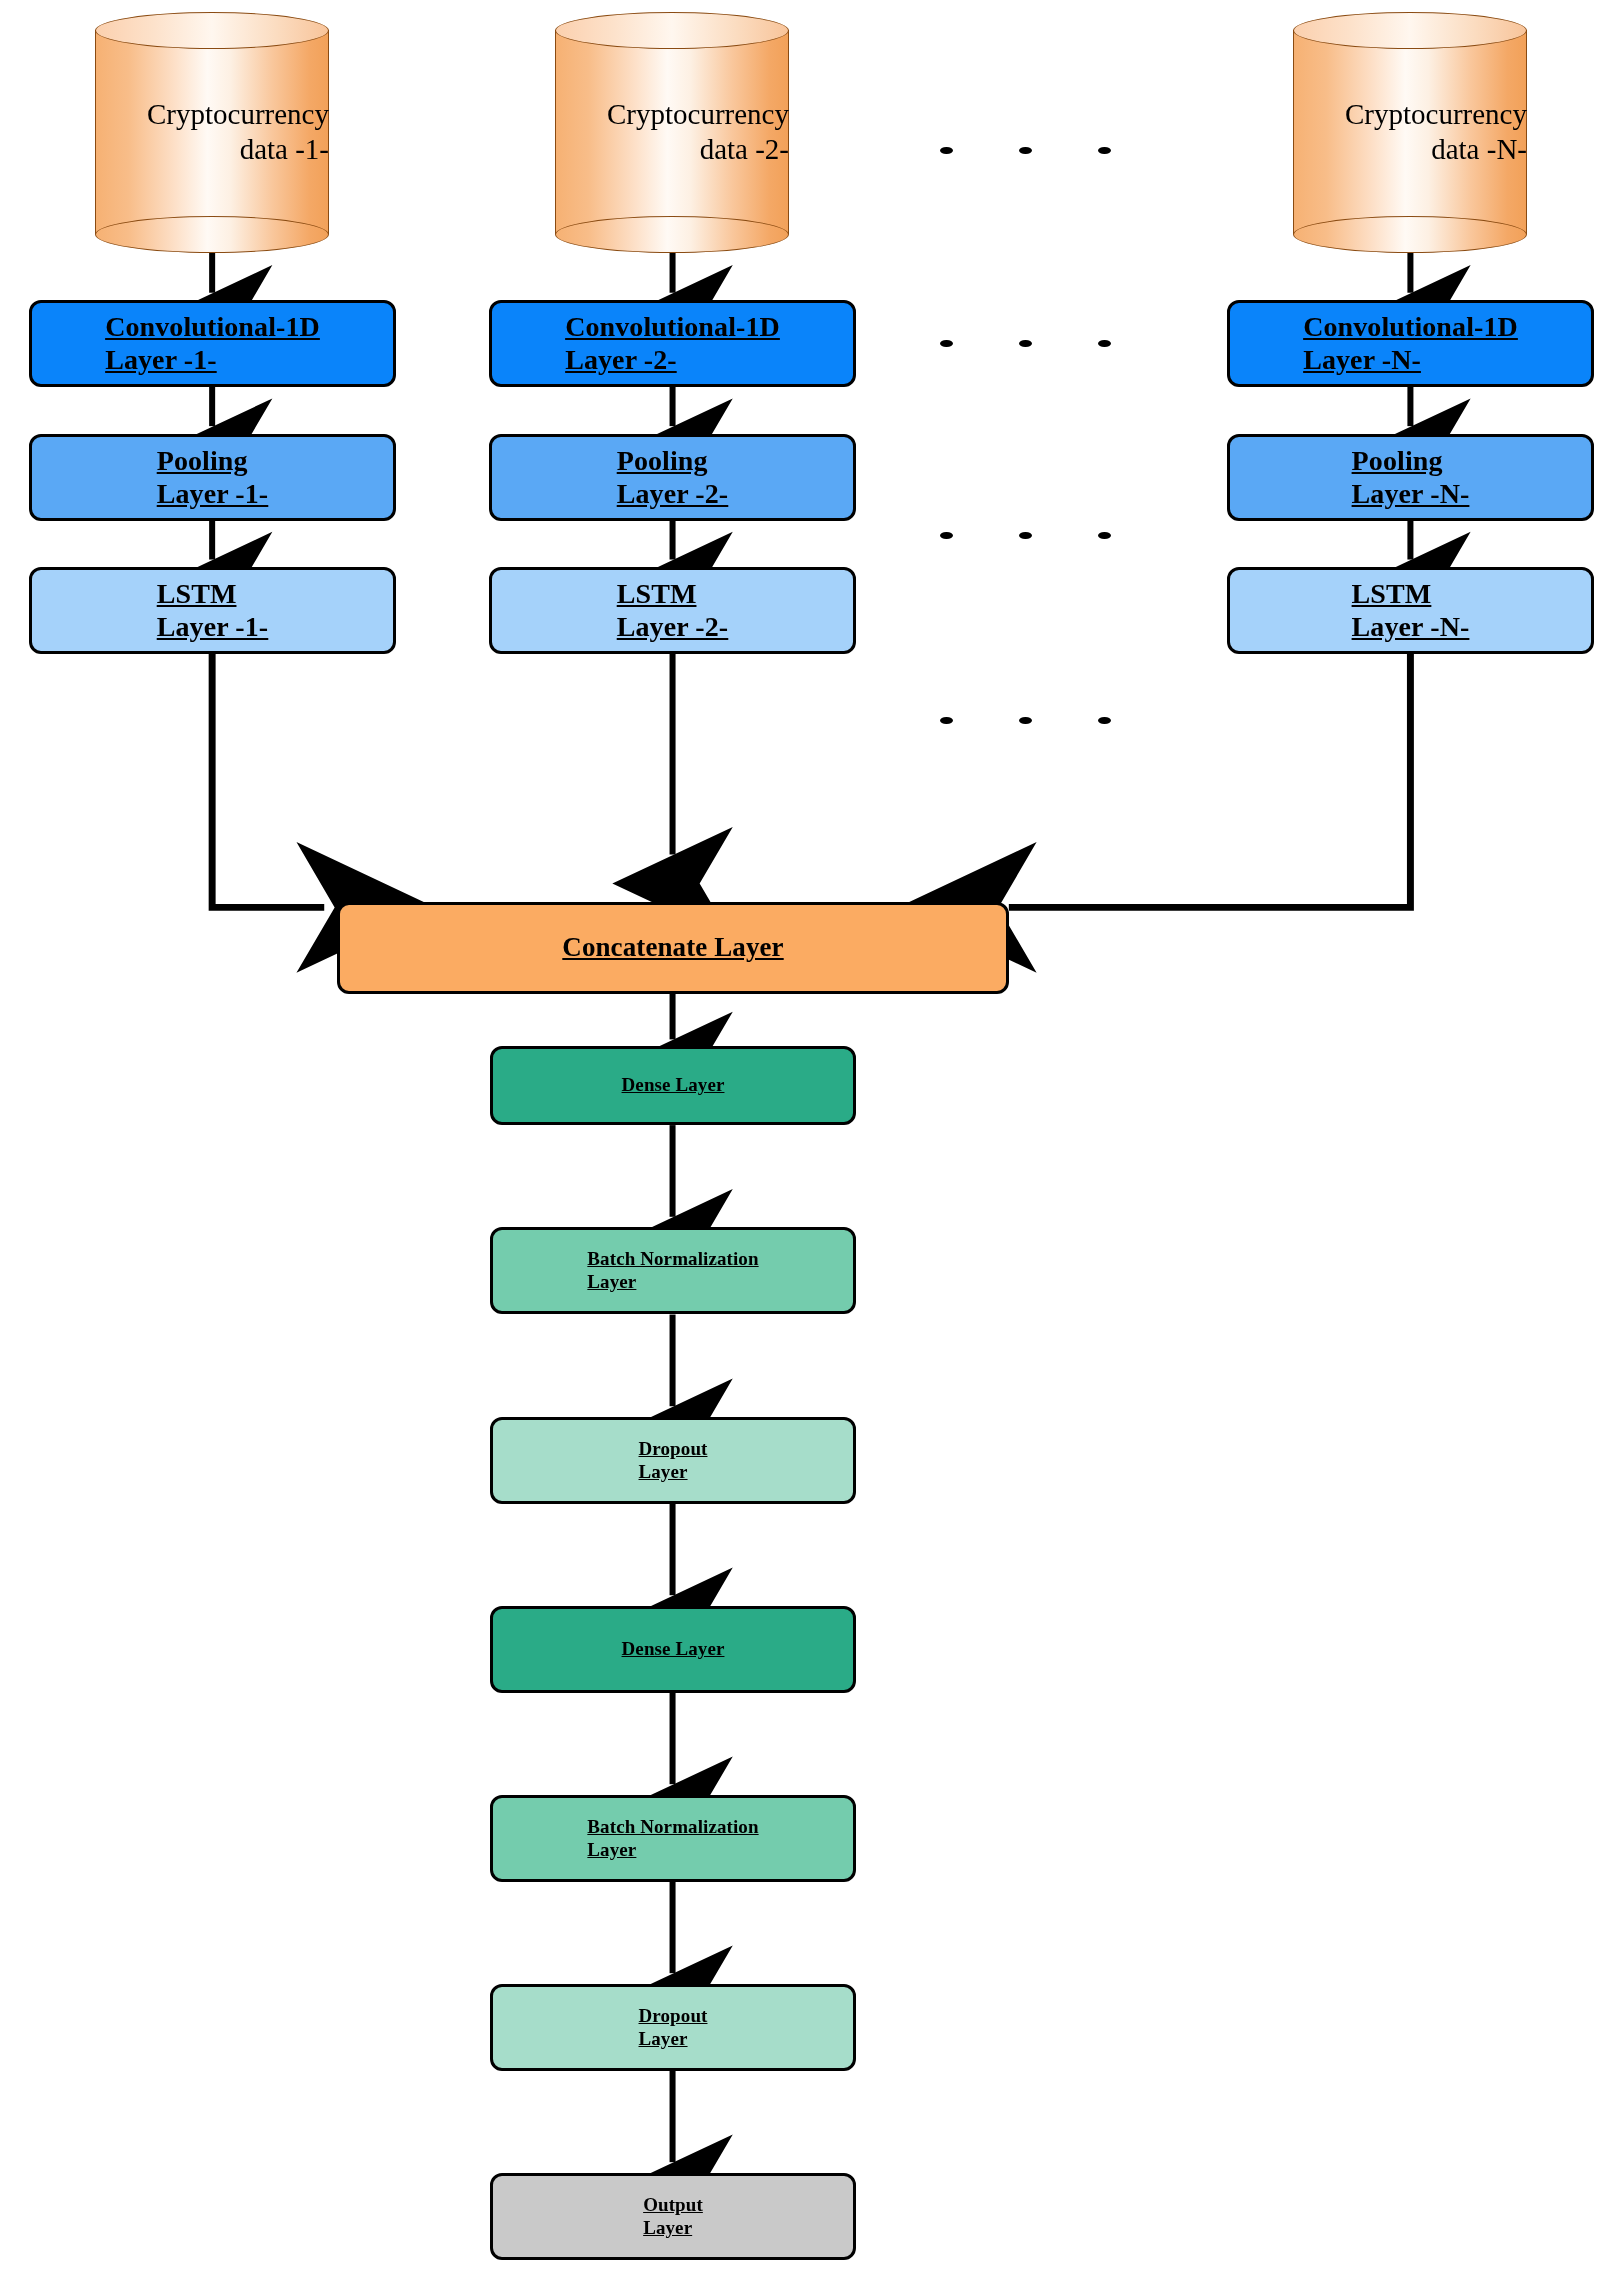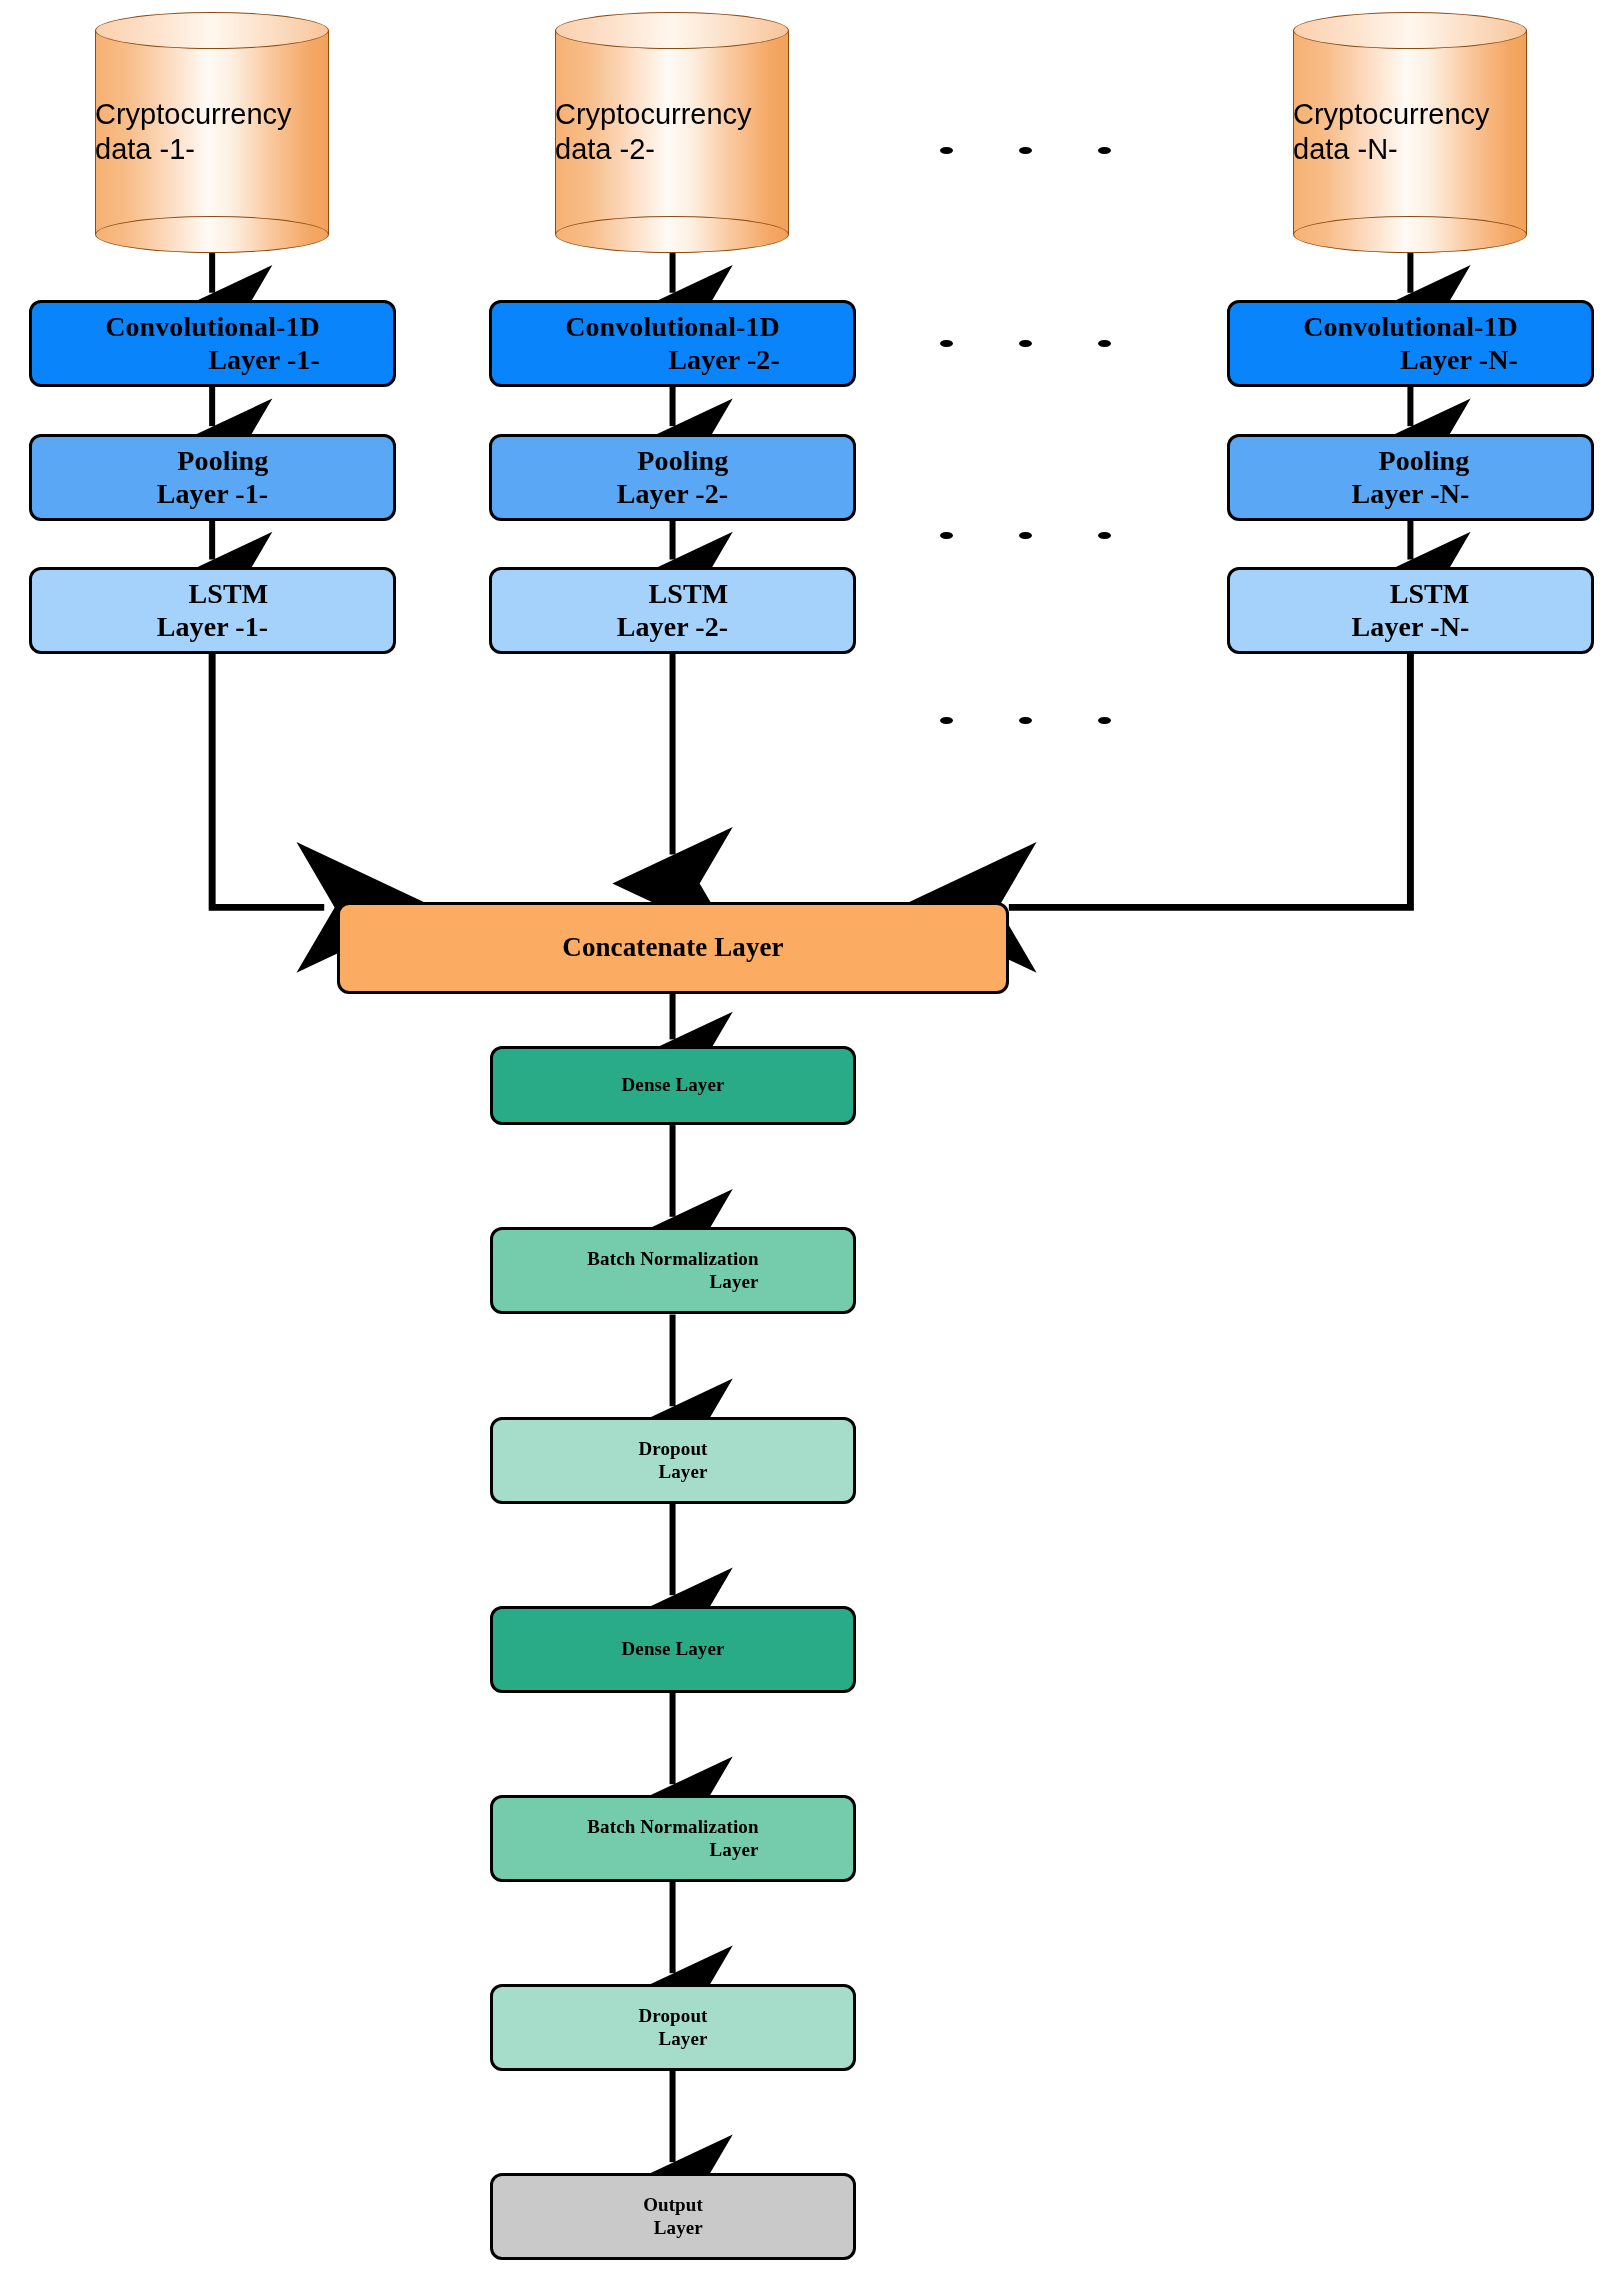--- a/index.html
+++ b/index.html
@@ -25,29 +25,30 @@
     width: 1617px;
     height: 2284px;
   }
   
   .node {
     position: absolute;
     box-sizing: border-box;
     display: flex;
     align-items: center;
     justify-content: center;
-    text-align: right;
+    text-align: left;
     border: 3.2px solid #000000;
     border-radius: 12px;
     color: #000000;
     font-weight: bold;
     line-height: 1.16;
     letter-spacing: 0.1px;
     white-space: pre-line;
     font-family: "Liberation Serif", "DejaVu Serif", serif;
+    text-decoration: underline;
   }
   .node-label {
     display: block;
     white-space: pre-line;
     padding: 0 4.6px;
   }
   .fs-big   { font-size: 28px; }
   .fs-mid   { font-size: 19px; }
   .fs-cat   { font-size: 27px; margin-top: 40px; }
 
@@ -108,27 +109,27 @@
         #fbdcc0 78%,
         #f8c49a 100%);
     box-sizing: border-box;
   }
   .cyl-text {
     position: absolute;
     left: 0;
     right: 0;
     top: 50%;
     transform: translateY(-50%);
-    text-align: left;
+    text-align: right;
     font-size: 29px;
     font-weight: normal;
     color: #000000;
     line-height: 1.2;
     white-space: pre-line;
-    font-family: Liberation Sans, sans-serif;
+    font-family: Liberation Serif, serif;
   }
   
   .dot {
     position: absolute;
     background: #000000;
     border-radius: 50%;
   }
 </style>
 </head>
 <body>

